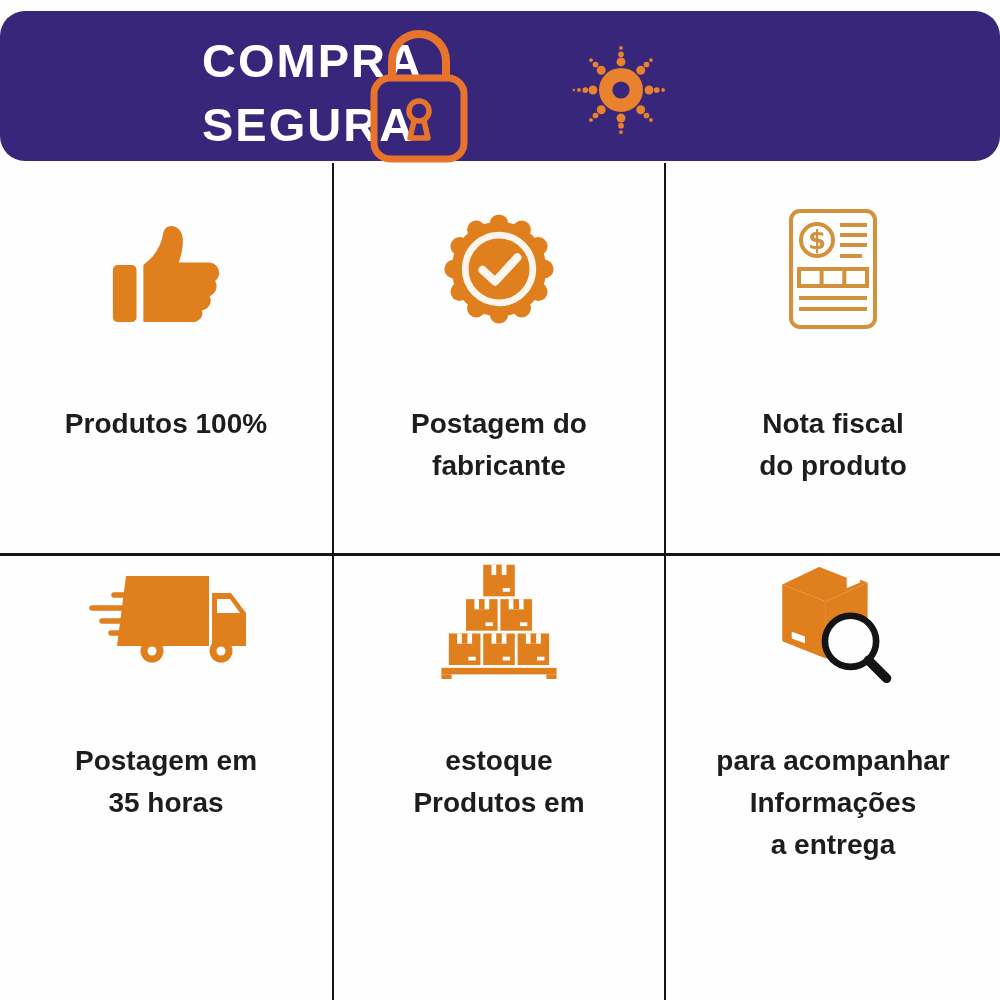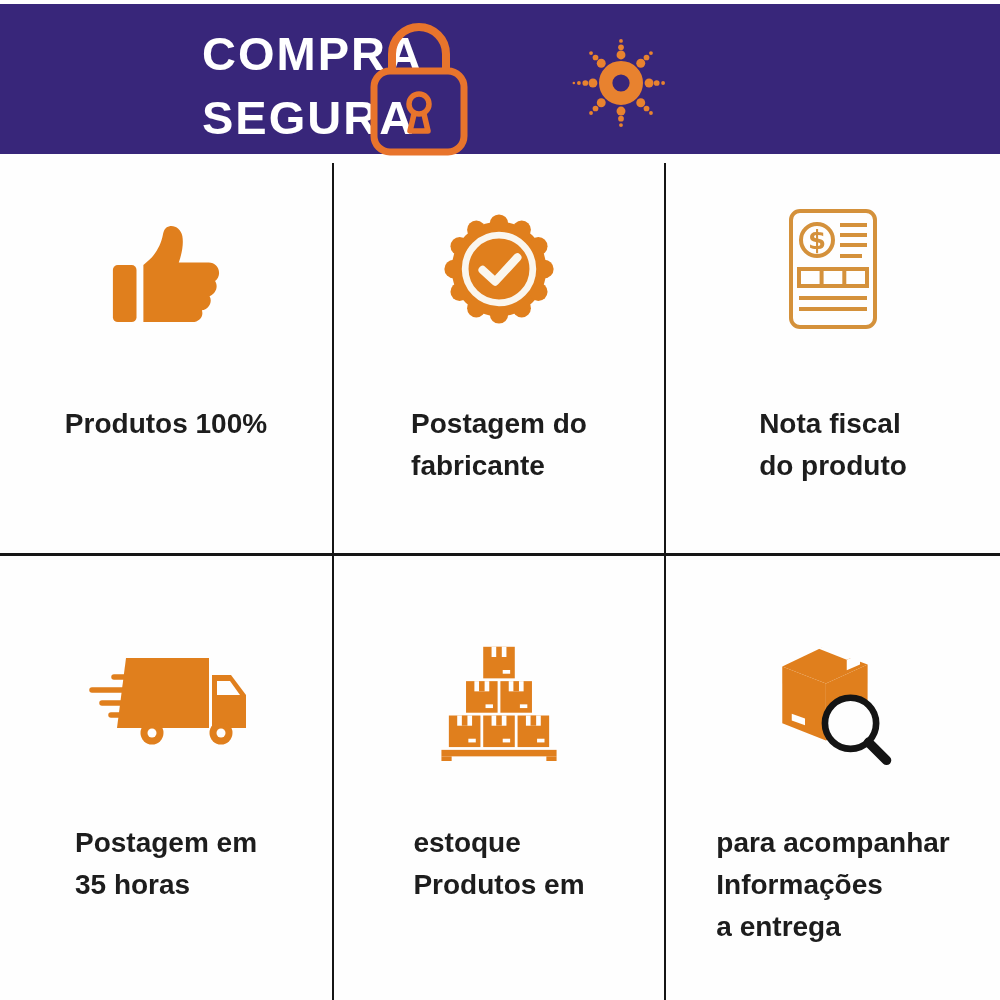--- a/index.html
+++ b/index.html
@@ -1,39 +1,39 @@
 <!DOCTYPE html>
 <html><head>
 <meta charset="utf-8">
 <style>
   html,body{margin:0;padding:0;background:#ffffff;}
   .page{position:relative;width:1000px;height:1000px;background:#fefefe;overflow:hidden;
         font-family:"Liberation Sans", sans-serif;}
 
   
-  .header{position:absolute;left:0;top:4px;width:1000px;height:150px;background:#38267A;}
+  .header{position:absolute;left:0;top:11px;width:1000px;height:150px;background:#38267A;border-radius:25px;}
   .title{position:absolute;left:202px;top:18px;color:#ffffff;font-weight:bold;
          font-size:47px;line-height:64px;letter-spacing:2px;}
   .lock{position:absolute;left:370px;top:6px;}
   .sun{position:absolute;left:570px;top:28px;}
   .brand{position:absolute;left:648px;top:64px;color:#ffffff;font-weight:bold;
          font-style:italic;font-size:27px;letter-spacing:0.5px;}
 
   
   .grid{position:absolute;left:0;top:163px;width:1000px;height:837px;
         display:grid;grid-template-columns:334px 332px 334px;grid-template-rows:393px 444px;}
   .cell{display:flex;flex-direction:column;align-items:center;box-sizing:border-box;background:#fefefe;}
   .cell.c-r{border-right:2px solid #151515;}
   .cell.c-b{border-bottom:3px solid #151515;}
   .row1{padding-top:42px;}
-  .row2{padding-top:82px;}
+  .row2{}
   .icon-box{height:128px;display:flex;align-items:center;justify-content:center;}
   .row1 .label{margin-top:70px;}
   .row2 .label{margin-top:56px;}
-  .label{font-size:28px;font-weight:bold;line-height:42px;color:#1d1d1d;}
+  .label{font-size:28px;font-weight:bold;line-height:42px;color:#1d1d1d;text-align:center;}
   .label div:empty{display:none;}
 </style>
 </head>
 <body>
 
 <div class="page">
 
   <div class="header">
     <div class="title">
       <div>COMPRA</div>

